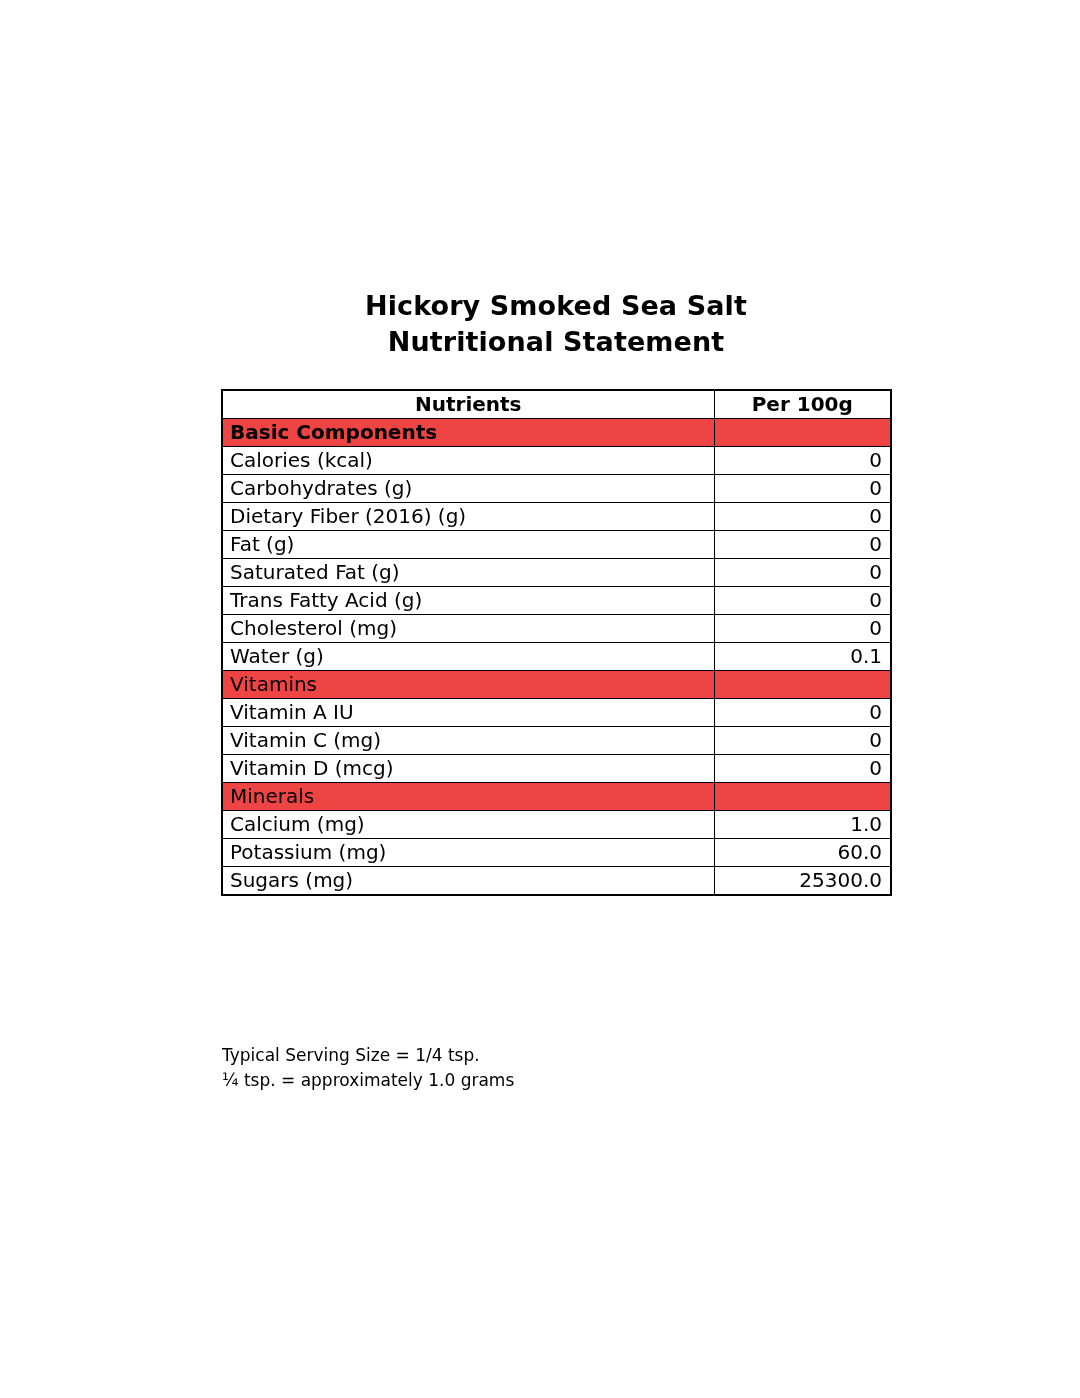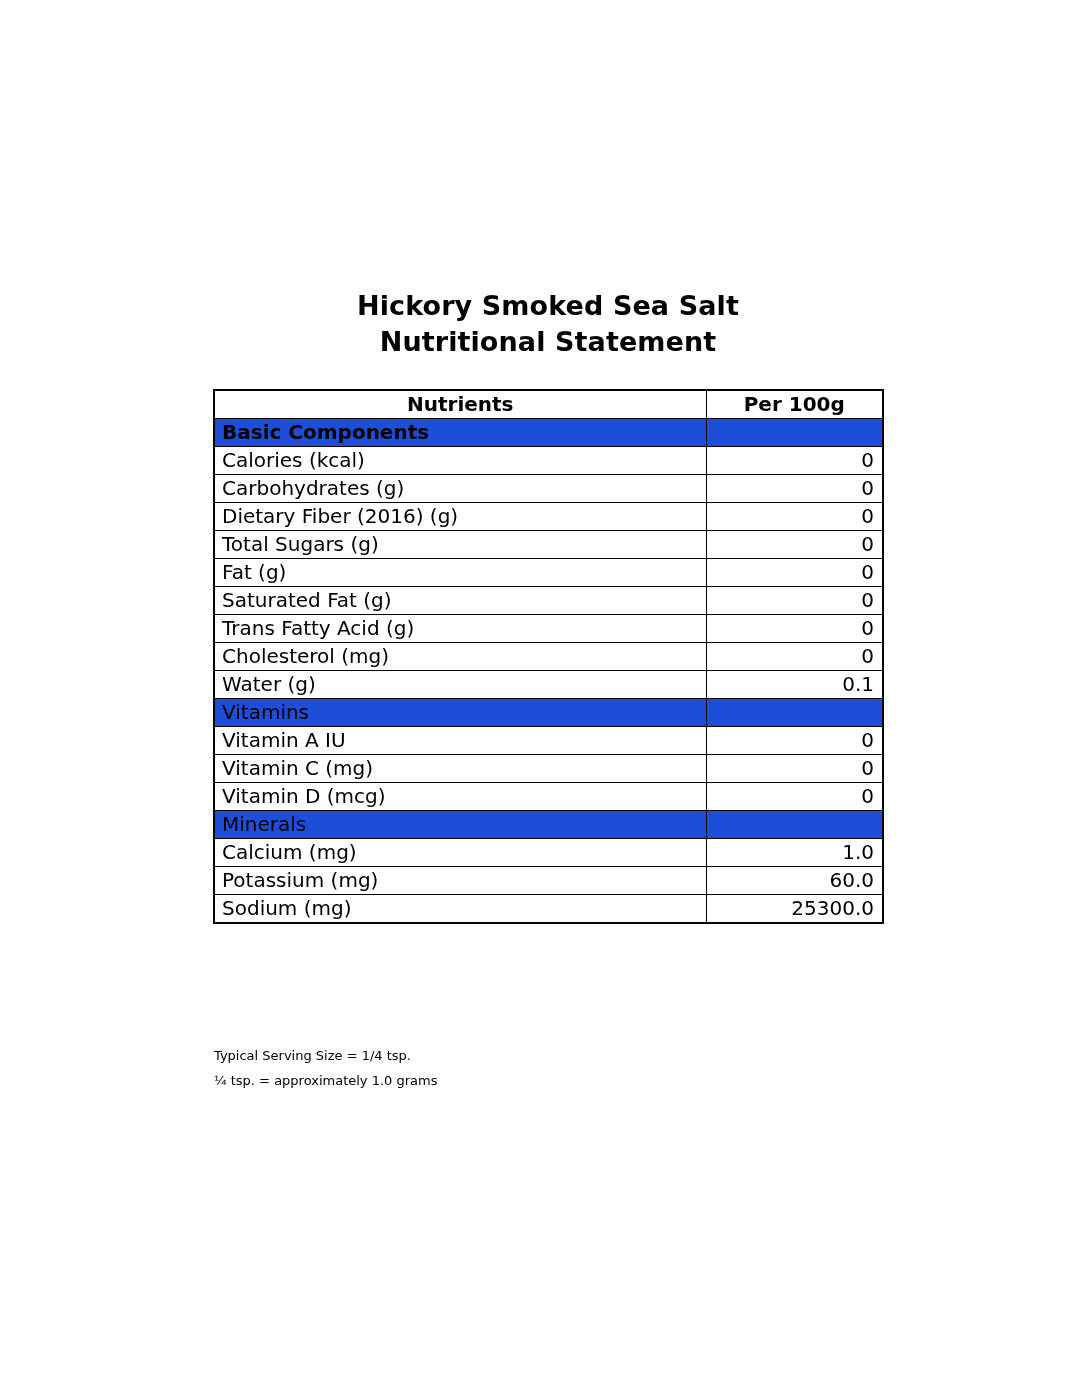--- a/index.html
+++ b/index.html
@@ -11,21 +11,21 @@
     width: 1080px;
     height: 1398px;
     font-family: "DejaVu Sans", "Liberation Sans", sans-serif;
     color: #000000;
     position: relative;
     overflow: hidden;
   }
 
   .page {
     position: absolute;
-    left: 8px;
+    left: 16px;
     top: 0;
     width: 875px;
     height: 1398px;
   }
 
   
   .title-block {
     position: absolute;
     left: 0;
     top: 288px;
@@ -71,21 +71,21 @@
     text-align: center;
     font-weight: bold;
     font-size: 18px;
     height: 30px;
     line-height: 30px;
     background: #ffffff;
   }
 
   
   tr.section-row td {
-    background: #1d4ed8;
+    background: #ef4444;
   }
   tr.section-row td.sec-name {
     text-align: left;
   }
   tr.section-row.bold td.sec-name {
     font-weight: bold;
   }
 
   
   td.nutrient-name {
@@ -98,21 +98,21 @@
   }
 
   
   .footnote {
     position: absolute;
     left: 206px;
     top: 1043px;
     width: 640px;
   }
   .footnote-line {
-    font-size: 13px;
+    font-size: 17px;
     line-height: 25px;
     white-space: nowrap;
   }
 </style>
 </head>
 <body>
 
 <div class="page">
 
   <div class="title-block">
@@ -142,24 +142,20 @@
         </tr>
         <tr>
           <td class="nutrient-name">Carbohydrates (g)</td>
           <td class="nutrient-value">0</td>
         </tr>
         <tr>
           <td class="nutrient-name">Dietary Fiber (2016) (g)</td>
           <td class="nutrient-value">0</td>
         </tr>
         <tr>
-          <td class="nutrient-name">Total Sugars (g)</td>
-          <td class="nutrient-value">0</td>
-        </tr>
-        <tr>
           <td class="nutrient-name">Fat (g)</td>
           <td class="nutrient-value">0</td>
         </tr>
         <tr>
           <td class="nutrient-name">Saturated Fat (g)</td>
           <td class="nutrient-value">0</td>
         </tr>
         <tr>
           <td class="nutrient-name">Trans Fatty Acid (g)</td>
           <td class="nutrient-value">0</td>
@@ -194,21 +190,21 @@
         </tr>
         <tr>
           <td class="nutrient-name">Calcium (mg)</td>
           <td class="nutrient-value">1.0</td>
         </tr>
         <tr>
           <td class="nutrient-name">Potassium (mg)</td>
           <td class="nutrient-value">60.0</td>
         </tr>
         <tr>
-          <td class="nutrient-name">Sodium (mg)</td>
+          <td class="nutrient-name">Sugars (mg)</td>
           <td class="nutrient-value">25300.0</td>
         </tr>
       </tbody>
   </table>
 
   <div class="footnote">
     <div class="footnote-line">Typical Serving Size = 1/4 tsp.</div>
     <div class="footnote-line">¼ tsp. = approximately 1.0 grams</div>
   </div>
 

